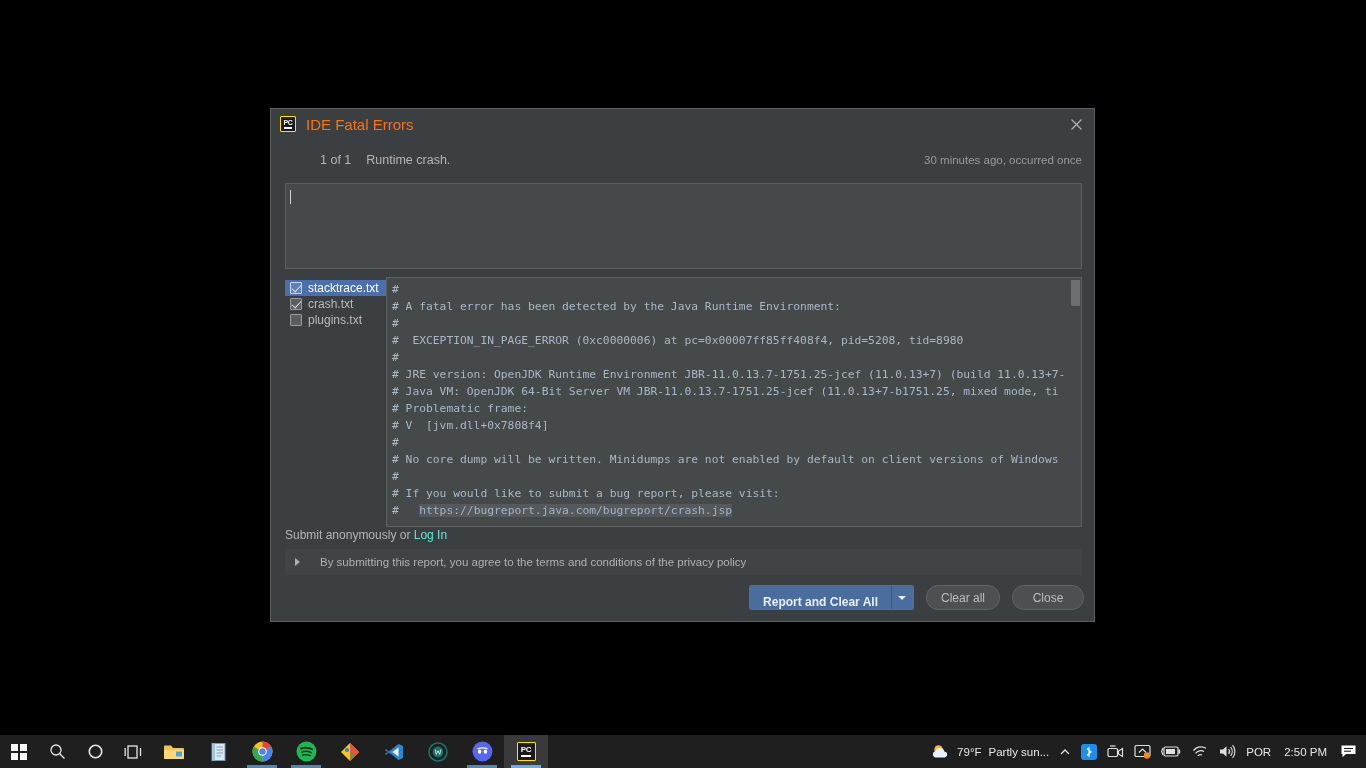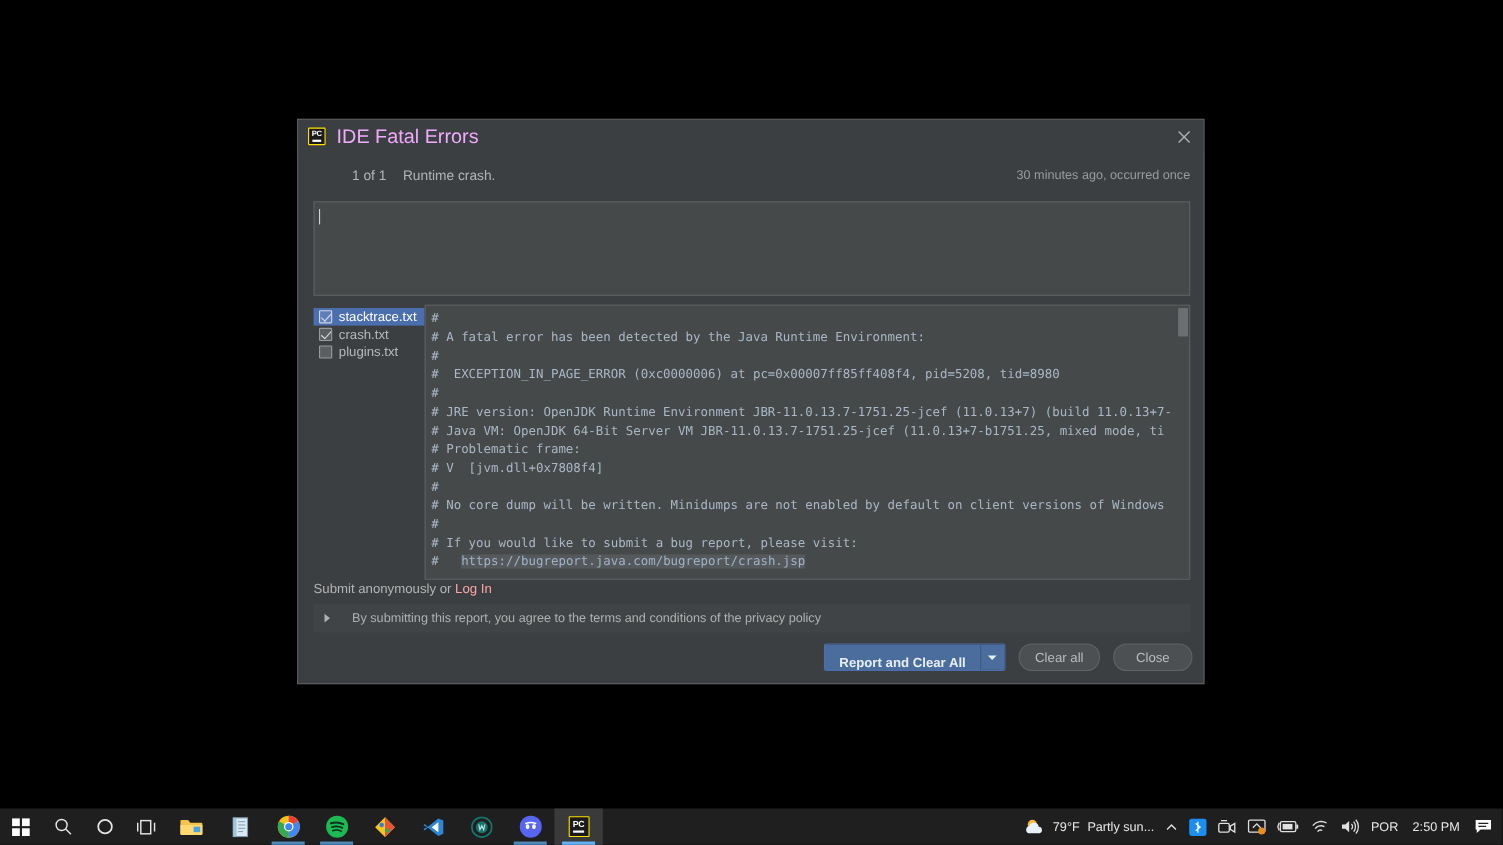--- a/index.html
+++ b/index.html
@@ -58,22 +58,22 @@
     letter-spacing: -.3px;
     font-family: "Liberation Sans", sans-serif;
   }
   .pc-icon .pc-bar {
     width: 8px; height: 1.5px;
     background: #ffffff;
     margin-top: 1px;
   }
   .titlebar .title {
     margin-left: 10px;
-    font-size: 18px;
-    color: #f0abfc;
+    font-size: 15px;
+    color: #f97316;
     text-align: right;
   }
   .close-x {
     position: absolute;
     right: 8px; top: 5px;
     width: 20px; height: 20px;
     display: flex;
     align-items: center;
     justify-content: center;
     cursor: pointer;
@@ -206,21 +206,21 @@
   }
 
   
   .submit-line {
     position: absolute;
     left: 14px; top: 419px;
     font-size: 12px;
     color: #b4b4b4;
   }
   .submit-line a {
-    color: #fca5a5;
+    color: #5eead4;
     text-decoration: none;
     cursor: pointer;
   }
 
   
   .disclaimer {
     position: absolute;
     left: 14px; top: 440px;
     width: 797px; height: 26px;
     background: #414446;

